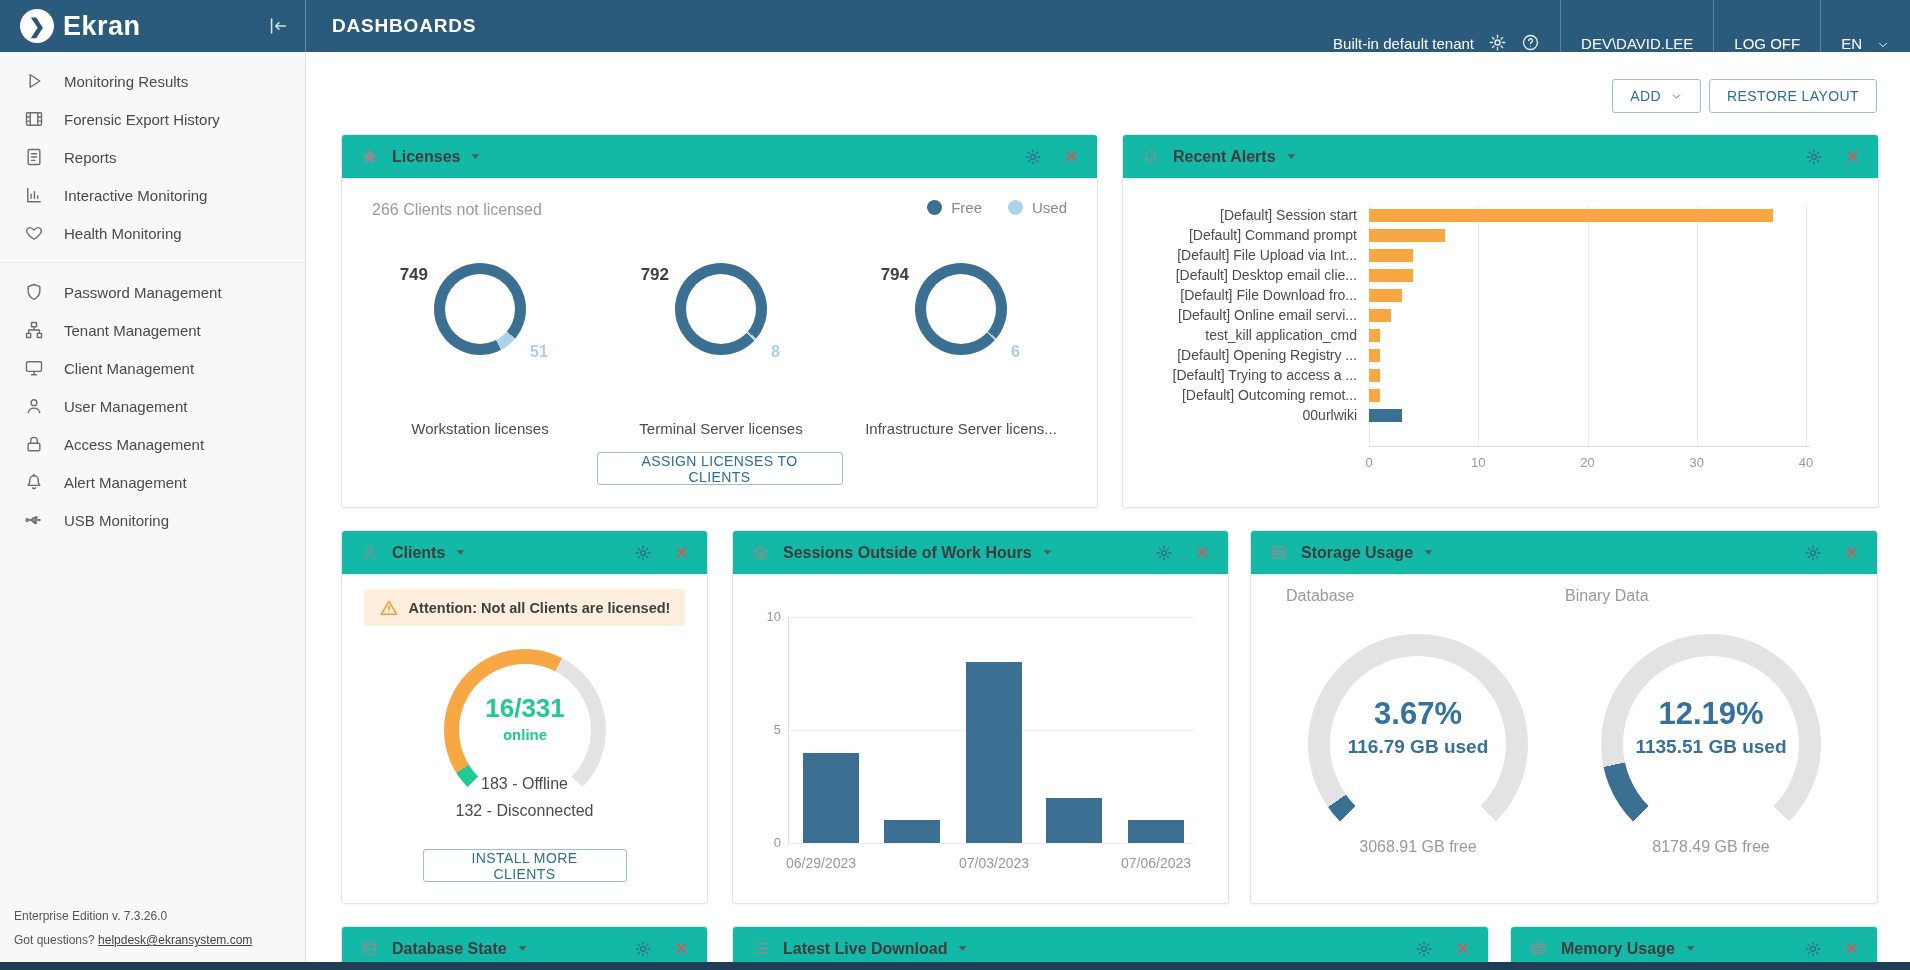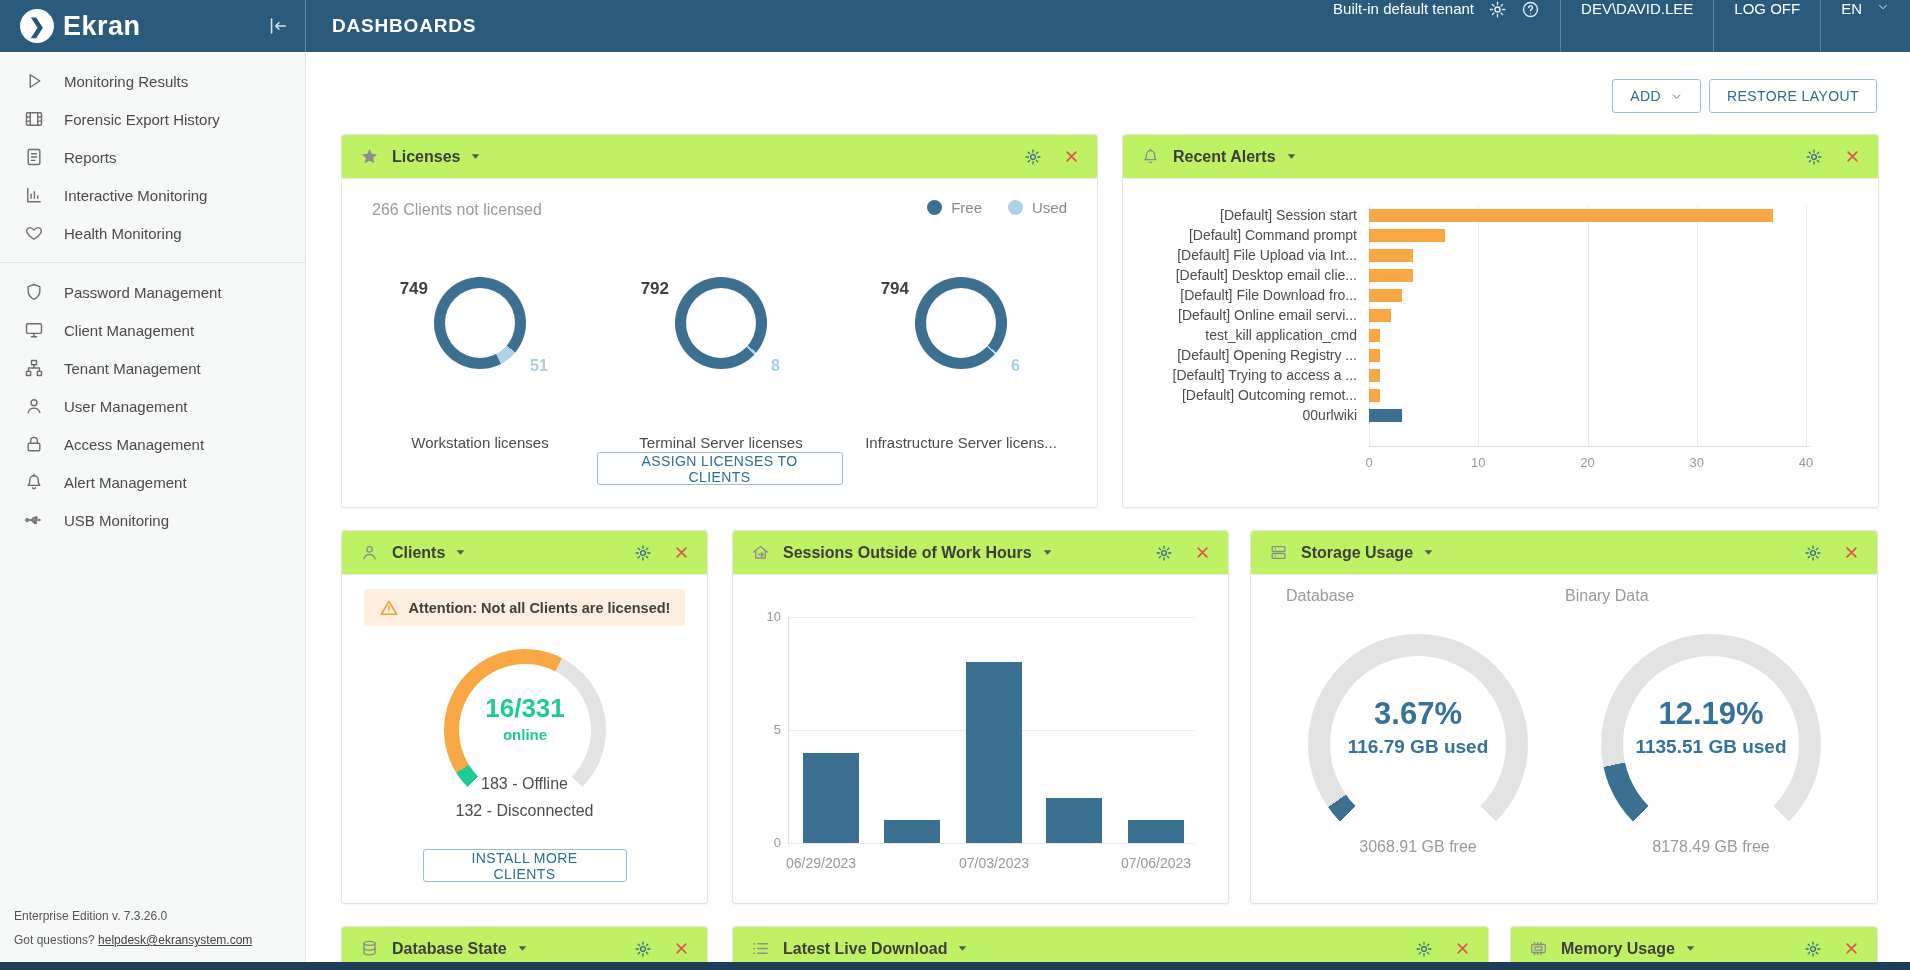--- a/index.html
+++ b/index.html
@@ -8,21 +8,21 @@
   svg { display:block; }
 
   
   .header { position:absolute; top:0; left:0; width:1910px; height:52px; background:#2a5a7c; display:flex; color:#fff; z-index:50; }
   .logo-area { width:306px; display:flex; align-items:center; padding:0 16px 0 20px; border-right:1px solid rgba(255,255,255,.3); flex:none; }
   .logo-mark { width:34px; height:34px; border-radius:50%; background:#fff; color:#27567a; display:flex; align-items:center; justify-content:center; font-weight:bold; font-size:20px; flex:none; }
   .logo-text { font-size:27px; font-weight:bold; margin-left:9px; letter-spacing:.5px; }
   .collapse { margin-left:auto; width:22px; height:22px; color:#d5e2ec; cursor:pointer; }
   .header-nav { display:flex; align-items:center; padding-left:26px; font-size:19px; letter-spacing:.8px; font-weight:600; }
   .header-right { display:flex; align-items:stretch; margin-left:auto; font-size:15px; }
-  .hr-sec { display:flex; align-items:flex-start; padding:0 20px; gap:14px; }
+  .hr-sec { display:flex; align-items:flex-end; padding:0 20px; gap:14px; }
   .hr-sec.bordered { border-left:1px solid rgba(255,255,255,.25); }
   .h-icon { width:19px; height:19px; color:#e8eff4; cursor:pointer; }
   .h-caret { width:14px; height:14px; color:#e8eff4; }
   .hr-label { cursor:pointer; }
 
   
   .sidebar { position:absolute; top:52px; left:0; width:306px; height:910px; background:#f7f8f8; border-right:1px solid #e3e3e3; z-index:40; }
   .side-group { padding:10px 0; }
   .side-group + .side-group { border-top:1px solid #e6e6e6; }
   .side-item { display:flex; align-items:center; height:38px; padding-left:24px; cursor:pointer; }
@@ -32,35 +32,35 @@
   .side-footer a { color:#444; }
 
   
   .main { position:absolute; left:306px; top:52px; width:1604px; height:910px; background:#fff; overflow:hidden; }
   .toolbar { position:absolute; top:27px; right:33px; display:flex; gap:8px; }
   .btn { height:34px; border:1px solid #9dbdd2; background:#fff; color:#2e6d96; font-size:14px; padding:0 17px; border-radius:3px; display:flex; align-items:center; gap:9px; letter-spacing:.4px; cursor:pointer; font-family:inherit; }
   .btn .h-caret { color:#2e6d96; width:13px; height:13px; }
 
   
   .card { position:absolute; background:#fff; border:1px solid #e4e4e4; border-radius:3px; box-shadow:0 1px 2px rgba(0,0,0,.05); }
-  .card-head { height:44px; background:#bef264; border-bottom:1px solid #ececec; display:flex; align-items:center; padding:0 18px; border-radius:3px 3px 0 0; }
+  .card-head { height:44px; background:#14b8a6; border-bottom:1px solid #ececec; display:flex; align-items:center; padding:0 18px; border-radius:3px 3px 0 0; }
   .card-icon { width:19px; height:19px; color:#8d8d8d; margin-right:13px; flex:none; }
   .card-title-wrap { display:flex; align-items:center; cursor:pointer; }
   .card-title { font-size:16px; font-weight:700; color:#3d3d3d; }
   .t-caret { width:13px; height:13px; color:#555; margin-left:9px; }
   .card-controls { margin-left:auto; display:flex; align-items:center; gap:22px; }
   .gear { width:18px; height:18px; color:#34688e; cursor:pointer; }
   .close { width:15px; height:15px; color:#e05252; cursor:pointer; }
 
   
   .lic-sub { position:absolute; left:30px; top:66px; font-size:16px; color:#9a9a9a; }
   .lic-legend { position:absolute; right:30px; top:64px; display:flex; gap:26px; }
   .leg-item { display:flex; align-items:center; gap:9px; font-size:15px; color:#8b8b8b; }
   .leg-dot { width:15px; height:15px; border-radius:50%; }
-  .donut-wrap { position:absolute; top:120px; width:220px; height:196px; }
+  .donut-wrap { position:absolute; top:106px; width:220px; height:196px; }
   .donut { position:absolute; left:64px; top:22px; width:92px; height:92px; border-radius:50%; }
   .donut .hole { position:absolute; left:11px; top:11px; width:70px; height:70px; border-radius:50%; background:#fff; }
   .donut-free { position:absolute; left:0; top:24px; width:58px; text-align:right; font-size:17px; font-weight:700; color:#3f3f3f; }
   .donut-used { position:absolute; left:160px; top:102px; font-size:16px; font-weight:700; color:#a9cfe4; }
   .donut-name { position:absolute; left:0; bottom:0; width:100%; text-align:center; font-size:15px; color:#4c4c4c; }
   .lic-btn { position:absolute; left:50%; transform:translateX(-50%); bottom:22px; width:246px; height:33px; justify-content:center; }
 
   
   .al-grid { position:absolute; left:246px; top:70px; width:441px; height:242px; border-bottom:1px solid #ddd; }
   .al-gline { position:absolute; top:0; width:1px; height:100%; background:#ebebeb; }
@@ -204,36 +204,36 @@
           <span class="side-icon">
             <svg viewBox="0 0 24 24" width="100%" height="100%" fill="none" stroke="currentColor" stroke-width="1.7" stroke-linecap="round" stroke-linejoin="round">
               <path d="M12 3l7 2.6v5.3c0 4.4-2.9 7.9-7 10.1-4.1-2.2-7-5.7-7-10.1V5.6z"></path>
             </svg>
           </span>
           <span class="side-label">Password Management</span>
         </div>
         <div class="side-item">
           <span class="side-icon">
             <svg viewBox="0 0 24 24" width="100%" height="100%" fill="none" stroke="currentColor" stroke-width="1.7" stroke-linecap="round" stroke-linejoin="round">
-              <rect x="3" y="4.5" width="18" height="11.5" rx="1.5"></rect>
-              <path d="M9 20h6M12 16v4"></path>
-            </svg>
-          </span>
-          <span class="side-label">Client Management</span>
-        </div>
-        <div class="side-item">
-          <span class="side-icon">
-            <svg viewBox="0 0 24 24" width="100%" height="100%" fill="none" stroke="currentColor" stroke-width="1.7" stroke-linecap="round" stroke-linejoin="round">
               <rect x="9" y="3" width="6" height="5"></rect>
               <rect x="3" y="16" width="5" height="5"></rect>
               <rect x="16" y="16" width="5" height="5"></rect>
               <path d="M12 8v4M12 12H5.5v4M12 12h6.5v4"></path>
             </svg>
           </span>
           <span class="side-label">Tenant Management</span>
+        </div>
+        <div class="side-item">
+          <span class="side-icon">
+            <svg viewBox="0 0 24 24" width="100%" height="100%" fill="none" stroke="currentColor" stroke-width="1.7" stroke-linecap="round" stroke-linejoin="round">
+              <rect x="3" y="4.5" width="18" height="11.5" rx="1.5"></rect>
+              <path d="M9 20h6M12 16v4"></path>
+            </svg>
+          </span>
+          <span class="side-label">Client Management</span>
         </div>
         <div class="side-item">
           <span class="side-icon">
             <svg viewBox="0 0 24 24" width="100%" height="100%" fill="none" stroke="currentColor" stroke-width="1.7" stroke-linecap="round" stroke-linejoin="round">
               <circle cx="12" cy="8" r="3.5"></circle>
               <path d="M5 20c1-4 4-5.5 7-5.5s6 1.5 7 5.5"></path>
             </svg>
           </span>
           <span class="side-label">User Management</span>
         </div>

